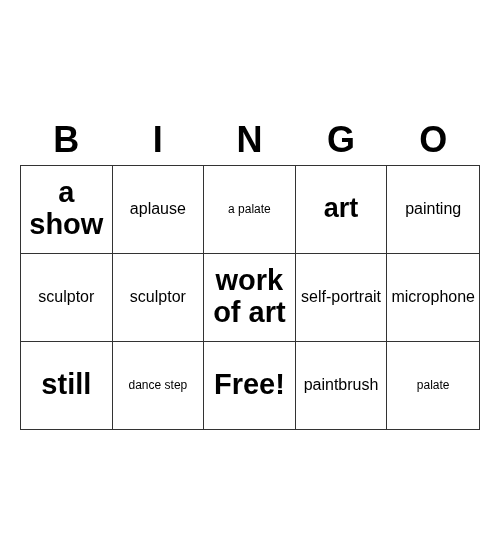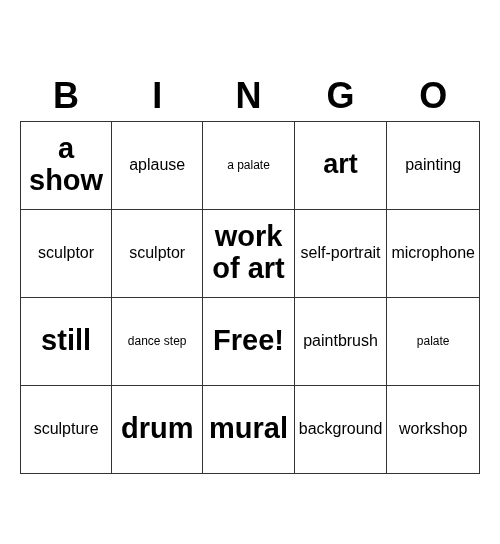--- a/index.html
+++ b/index.html
@@ -142,32 +142,15 @@
           <td class="cell">
             <div class="cell-text size-lg" style="white-space: pre-wrap;">Free!</div>
           </td>
           <td class="cell">
             <div class="cell-text size-xs" style="white-space: pre-wrap;">paintbrush</div>
           </td>
           <td class="cell">
             <div class="cell-text size-md" style="white-space: pre-wrap;">palate</div>
           </td>
         </tr>
-        <tr>
-          <td class="cell">
-            <div class="cell-text size-sm" style="white-space: pre-wrap;">sculpture</div>
-          </td>
-          <td class="cell">
-            <div class="cell-text size-lg" style="white-space: pre-wrap;">drum</div>
-          </td>
-          <td class="cell">
-            <div class="cell-text size-lg" style="white-space: pre-wrap;">mural</div>
-          </td>
-          <td class="cell">
-            <div class="cell-text size-xs" style="white-space: pre-wrap;">background</div>
-          </td>
-          <td class="cell">
-            <div class="cell-text size-sm" style="white-space: pre-wrap;">workshop</div>
-          </td>
-        </tr>
       </tbody>
   </table>
 </div>
 
 </body></html>

